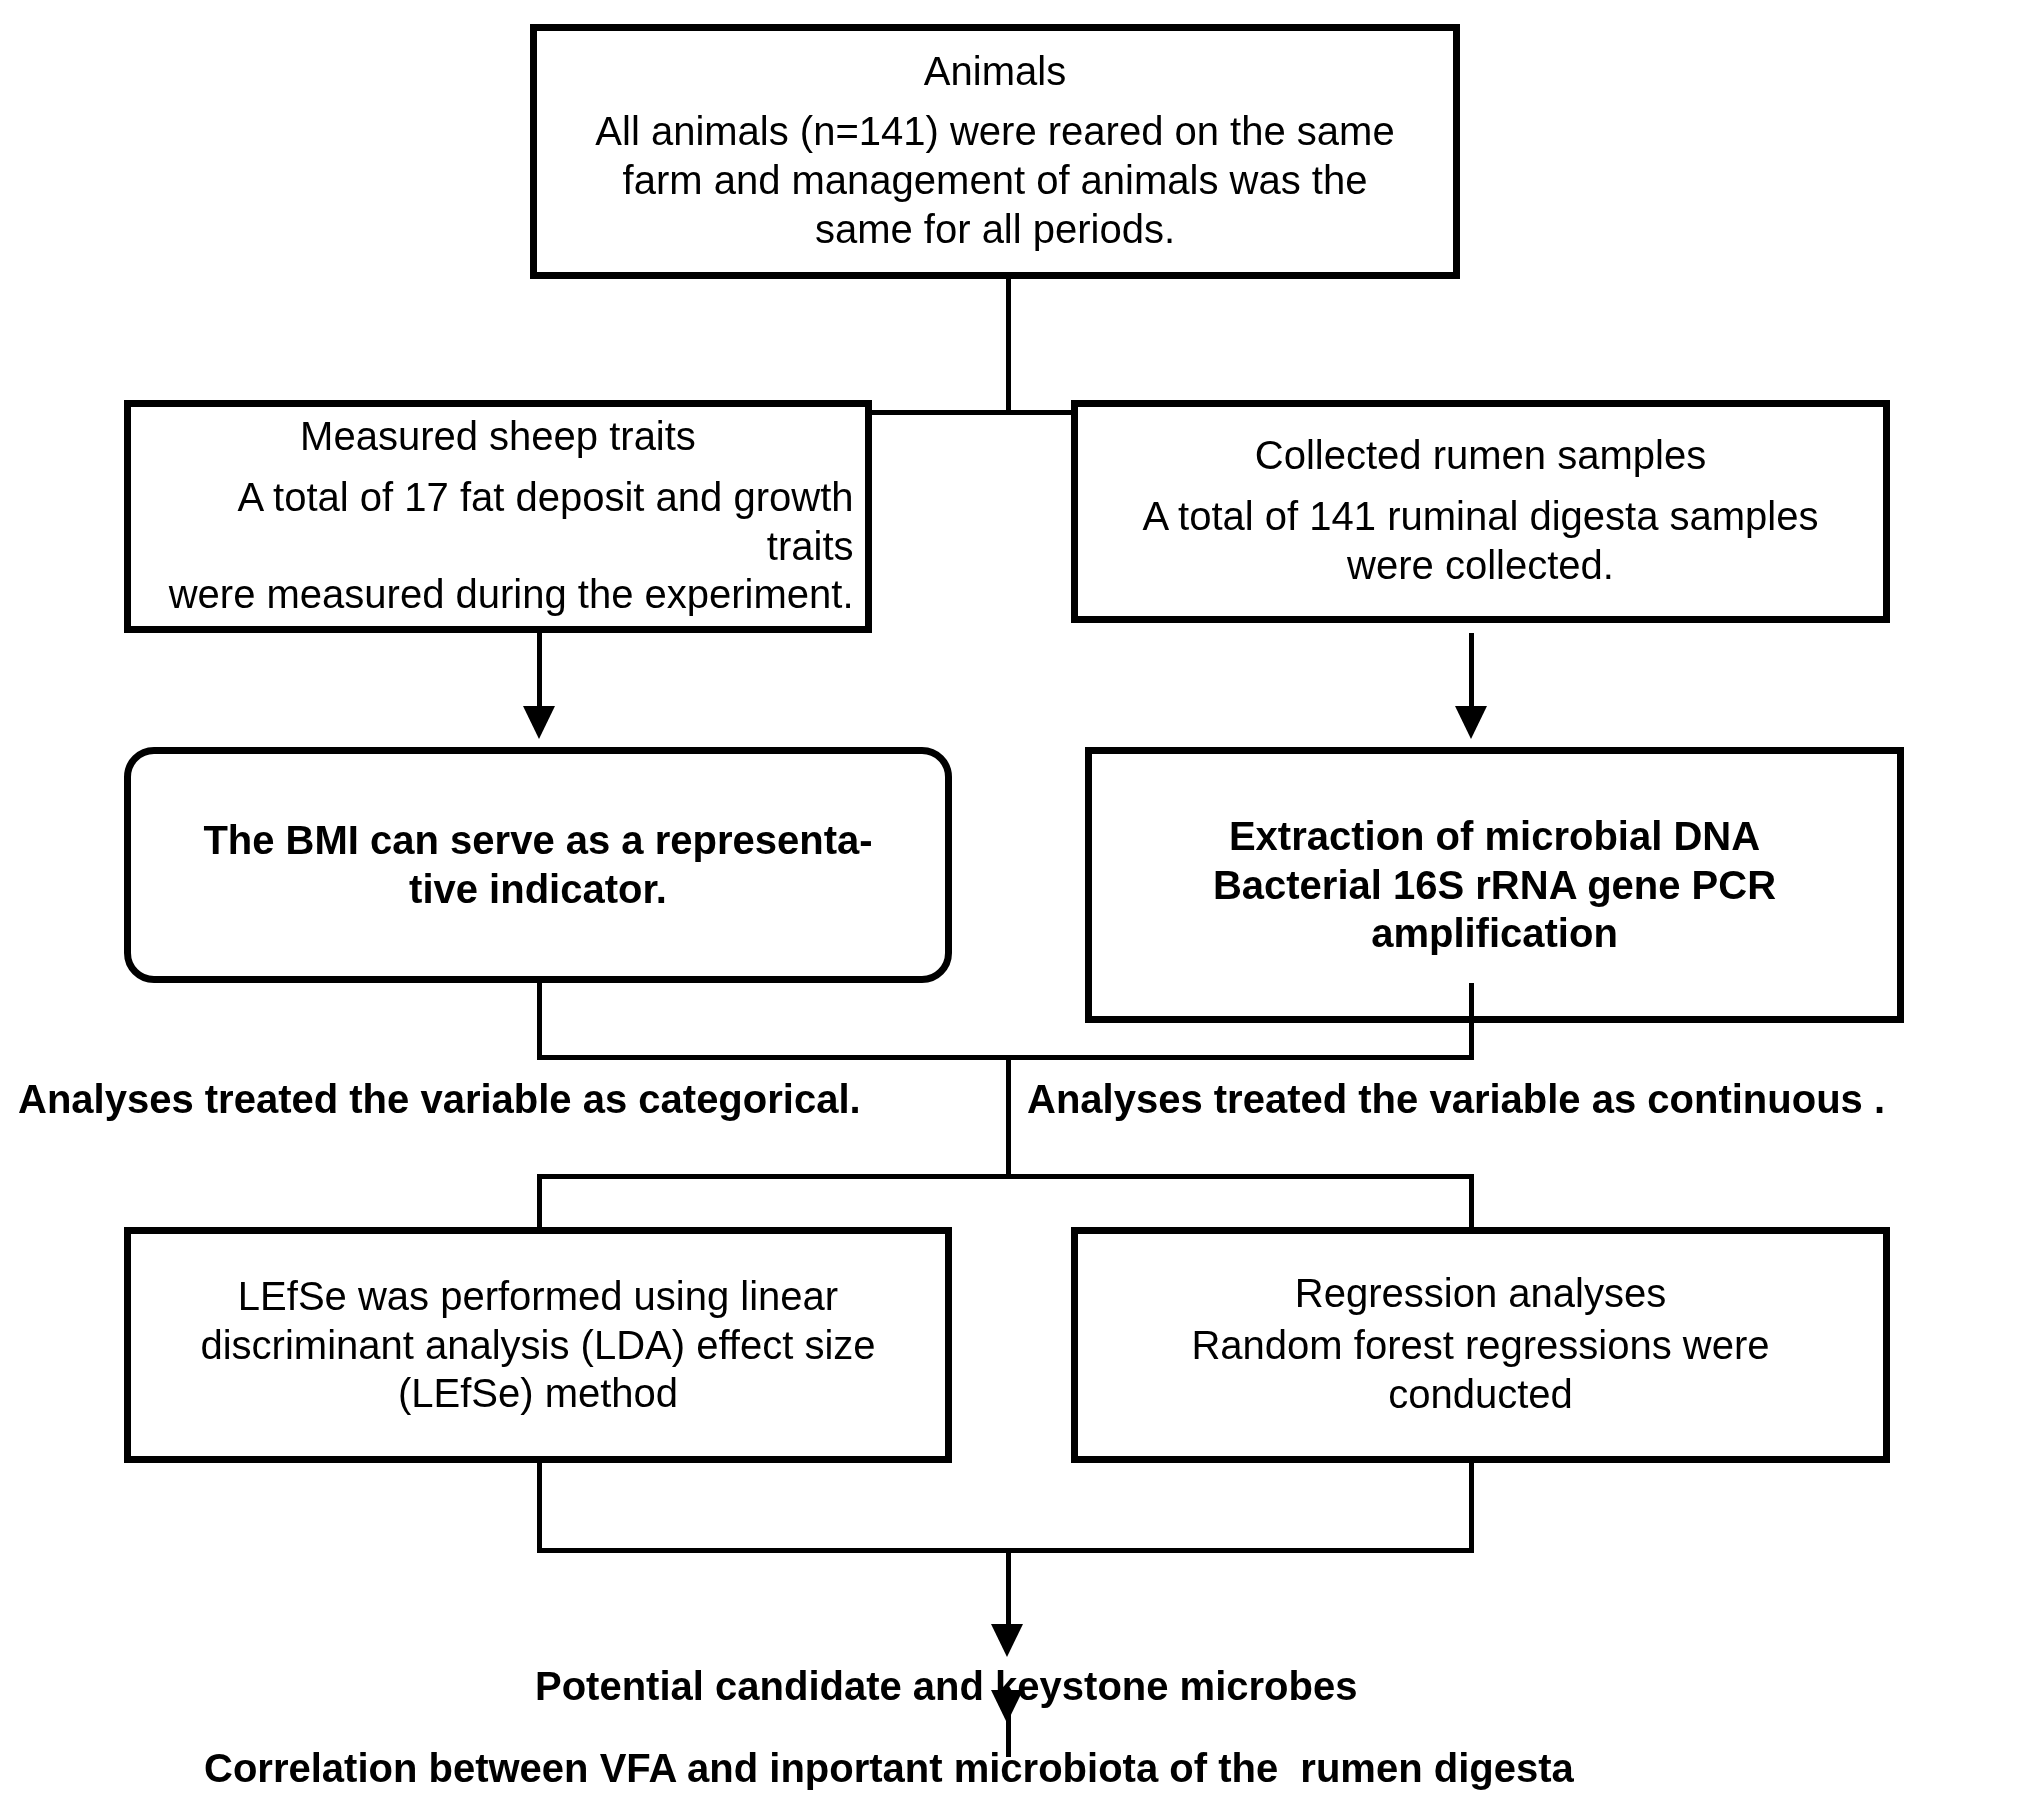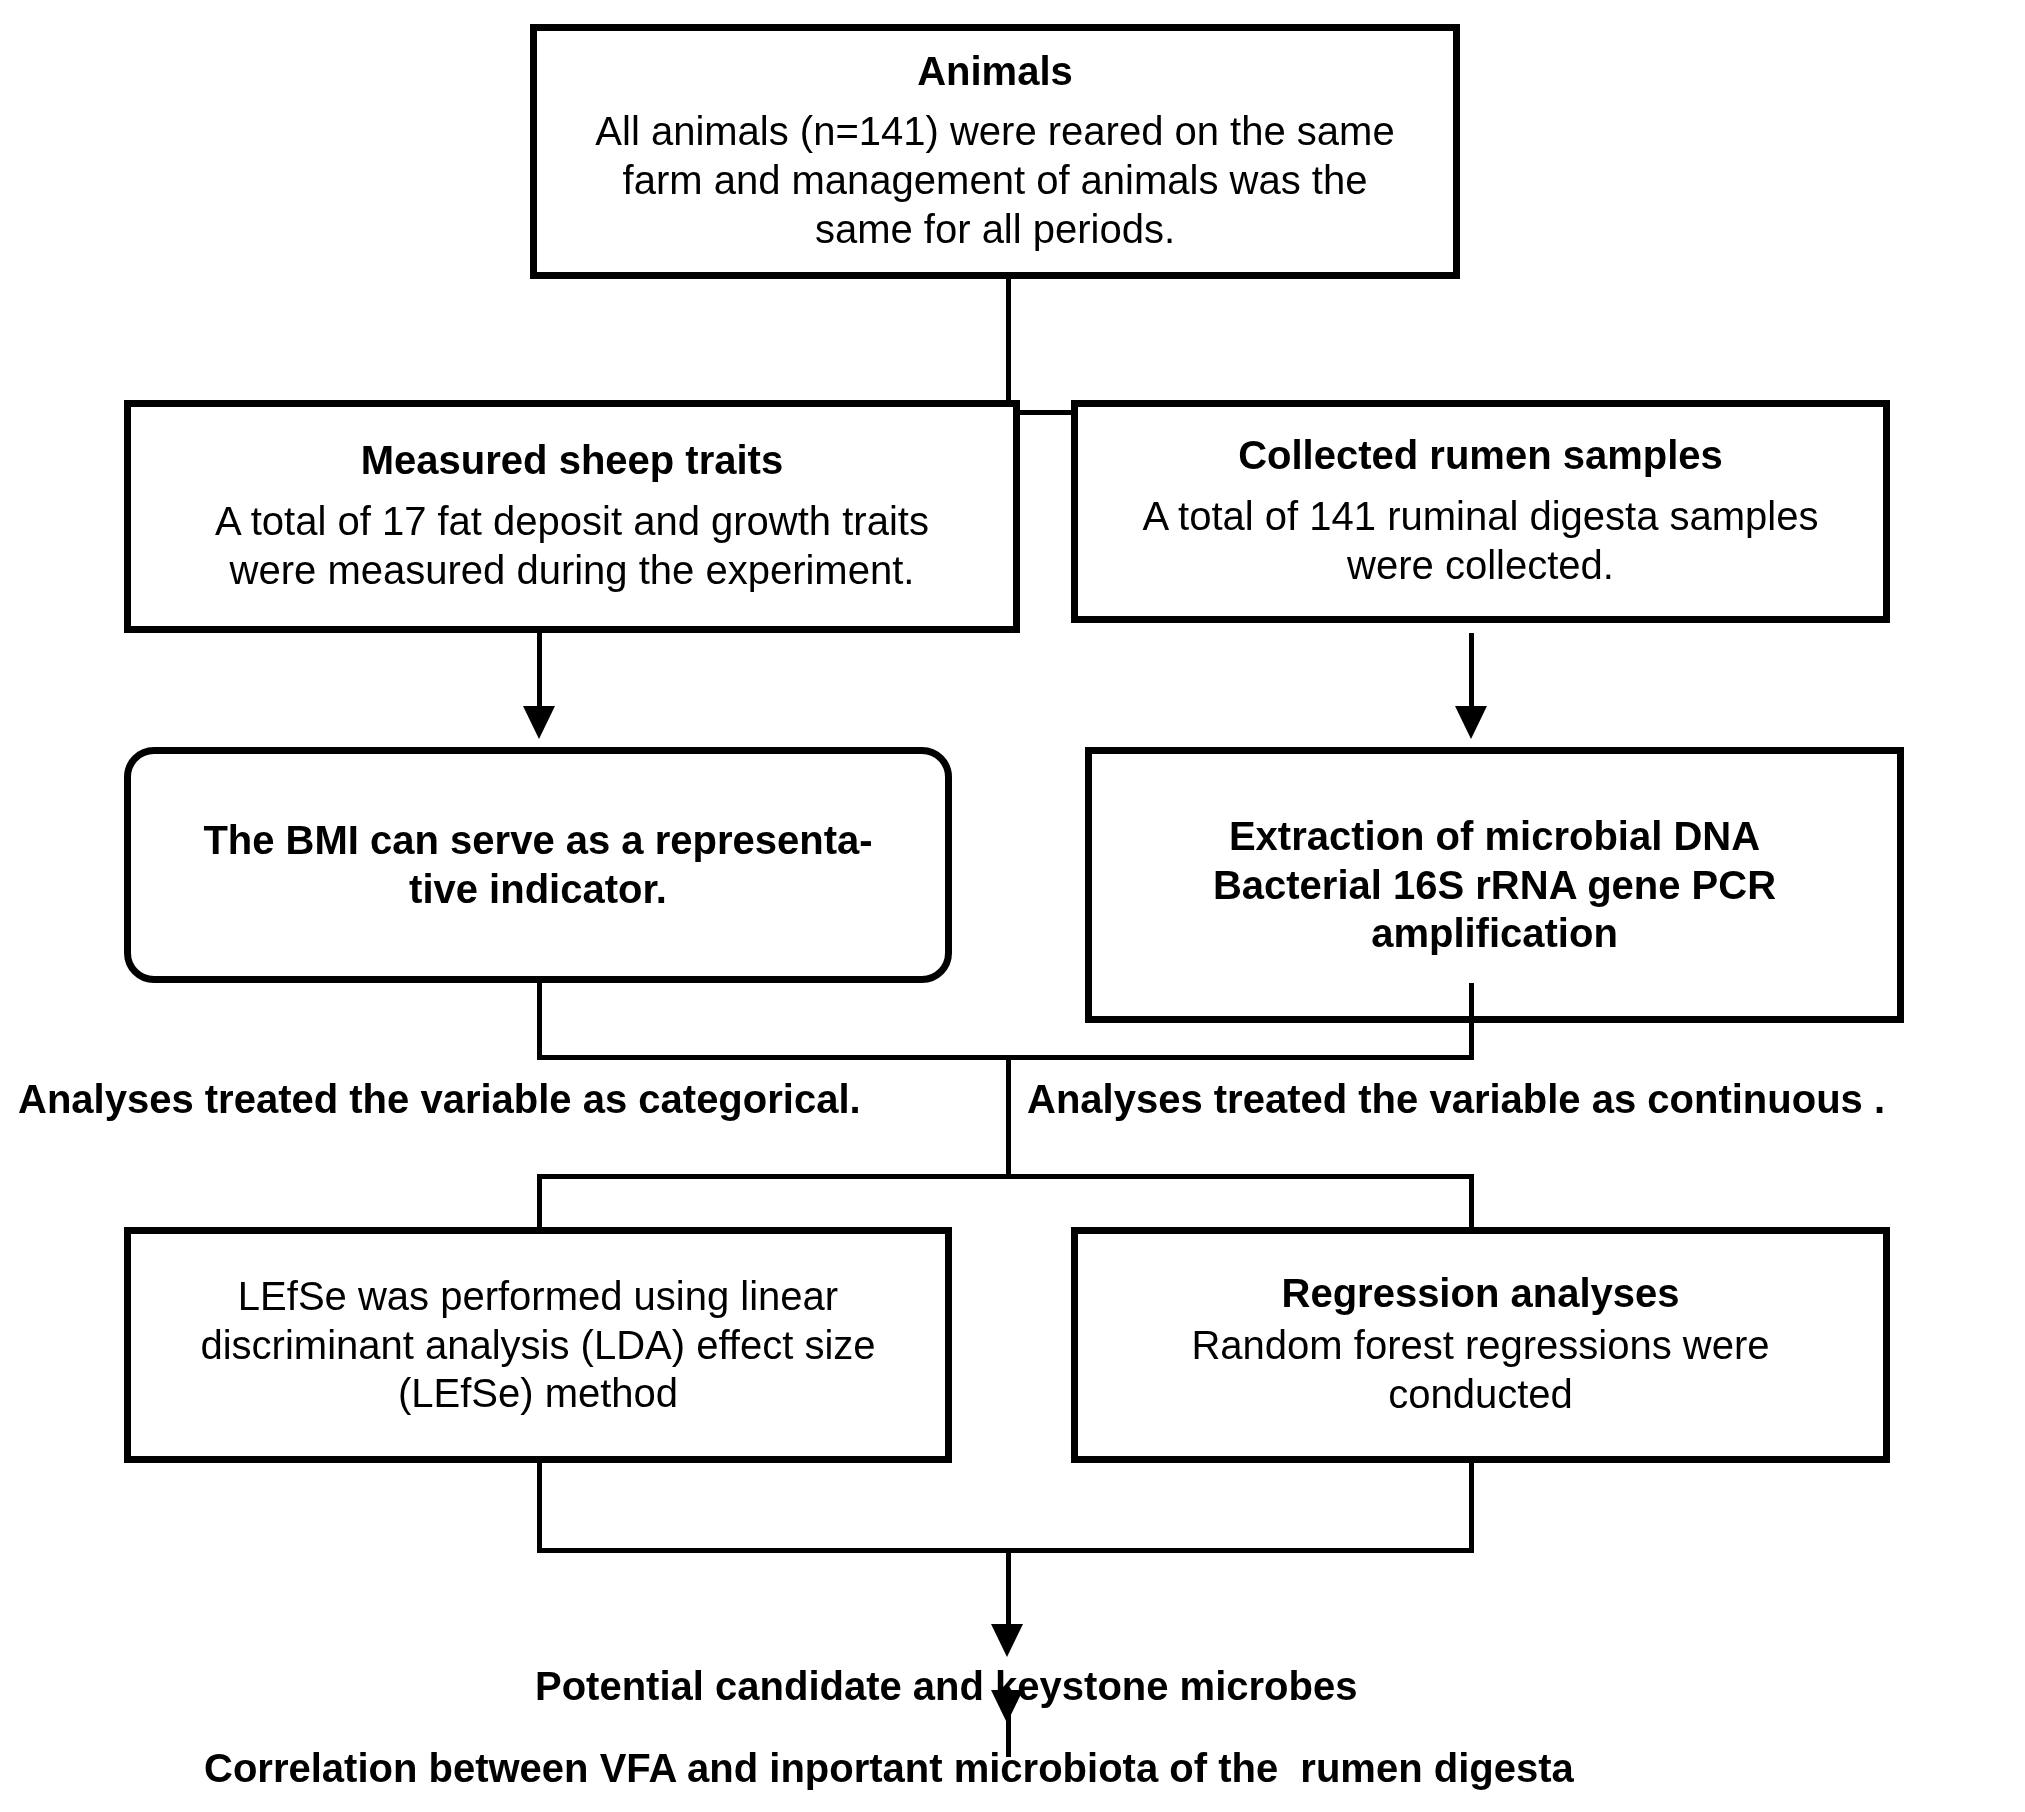--- a/index.html
+++ b/index.html
@@ -28,21 +28,21 @@
     border: 7.6px solid #000000;
     background: #ffffff;
     display: flex;
     flex-direction: column;
     align-items: center;
     justify-content: center;
     text-align: center;
     padding: 6.4px 11.5px;
   }
   .node .title {
-    font-weight: bold;
+    font-weight: normal;
     font-size: 40px;
     line-height: 1.12;
     margin: 0 0 14px 0;
     white-space: pre-line;
   }
   .node .body {
     font-weight: normal;
     font-size: 40px;
     line-height: 1.22;
     margin: 0;
@@ -94,21 +94,21 @@
 same for all periods.</div>
   </div>
 
   <div class="vline" style="left:1006px; top:278px; height:134px;"></div>
   <div class="hline" style="left:537px; top:410px; width:937px;"></div>
   <div class="vline" style="left:537px; top:410px; height:92px;"></div>
   <div class="vline" style="left:1469px; top:410px; height:92px;"></div>
   <div class="arrow-head" style="left:523px; top:496px;"></div>
   <div class="arrow-head" style="left:1455px; top:496px;"></div>
 
-  <div class="node" style="left:124px; top:400px; width:896px; height:233px;">
+  <div class="node" style="left:124px; top:400px; width:748px; height:233px;text-align:right;">
     <div class="title">Measured sheep traits</div>
     <div class="body">A total of 17 fat deposit and growth traits
 were measured during the experiment.</div>
   </div>
 
   <div class="node" style="left:1071px; top:400px; width:819px; height:223px;">
     <div class="title">Collected rumen samples</div>
     <div class="body">A total of 141 ruminal digesta samples
 were collected.</div>
   </div>

